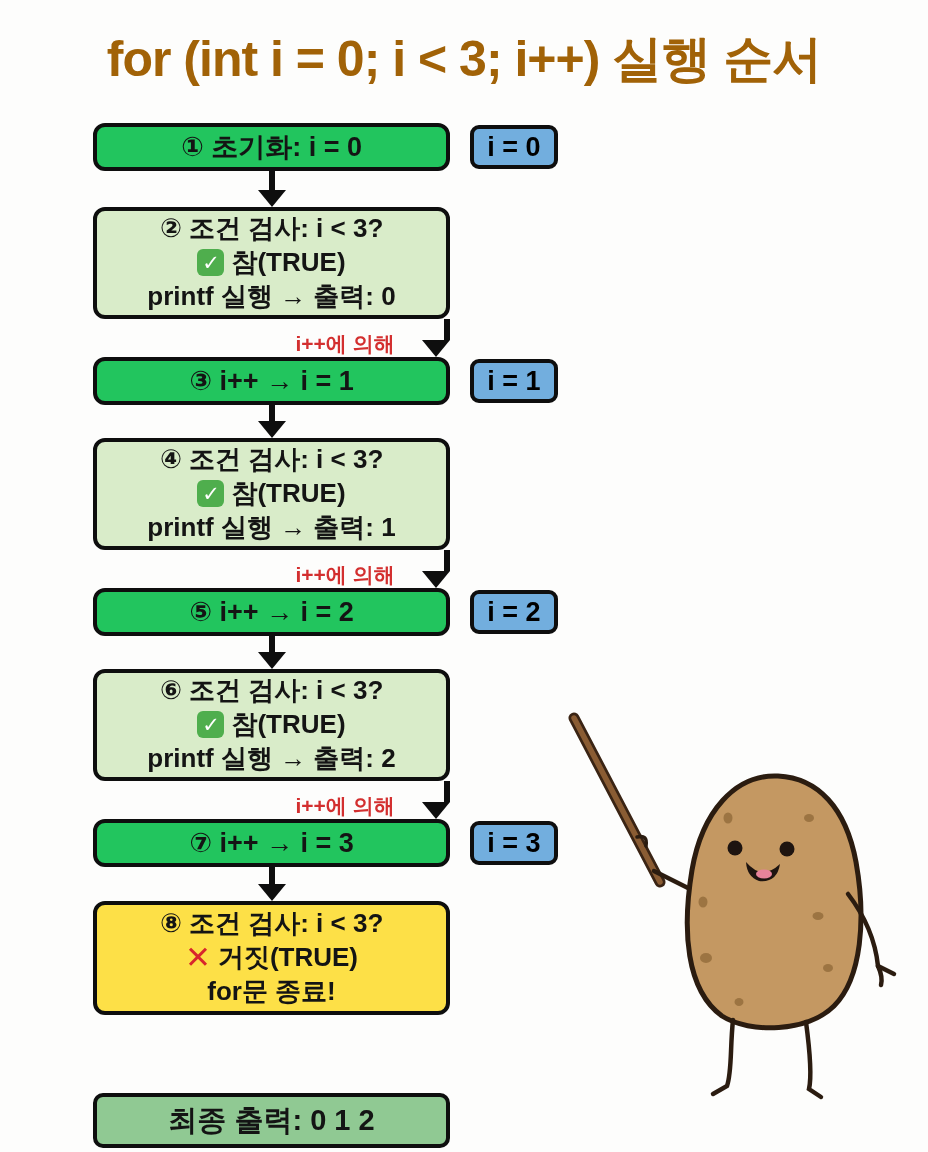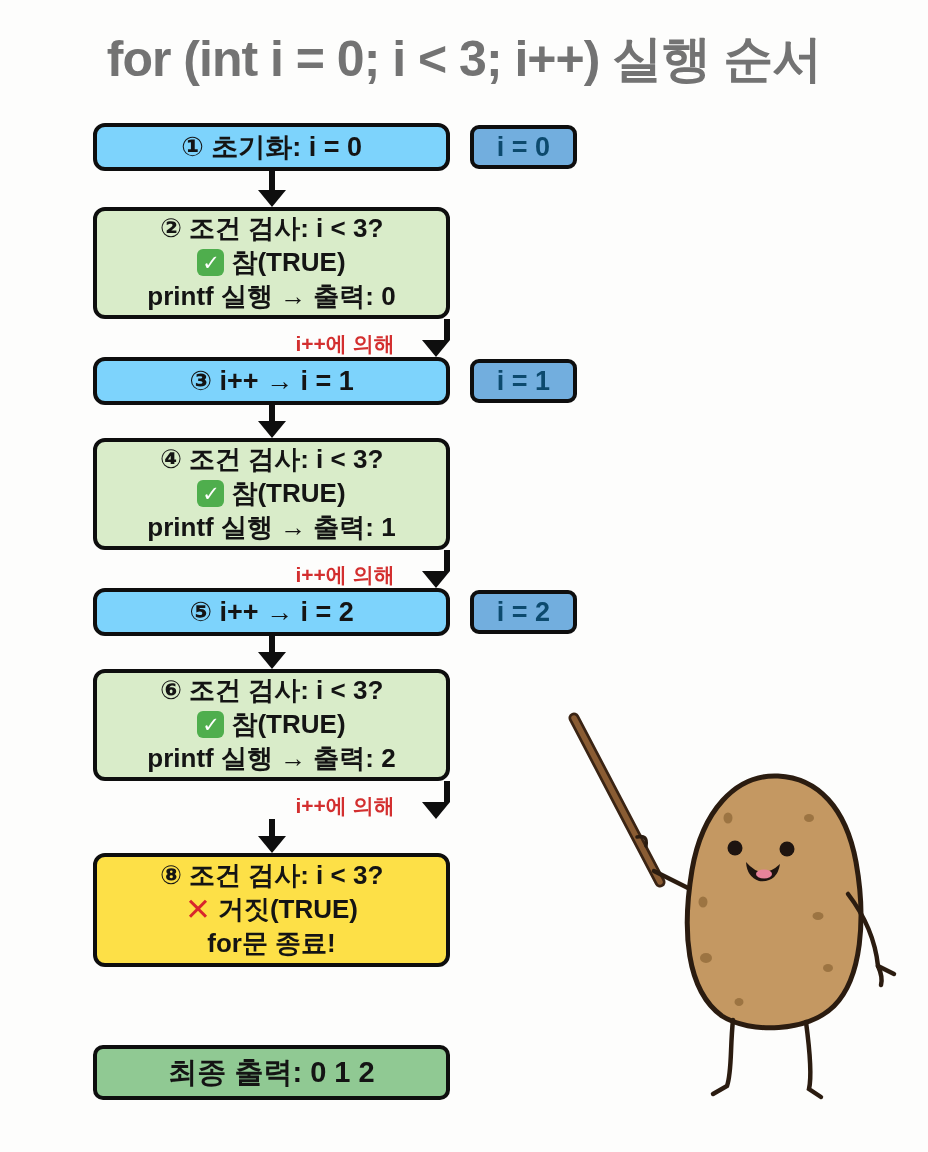--- a/index.html
+++ b/index.html
@@ -1,39 +1,39 @@
 <!DOCTYPE html>
 <html><head>
 <meta charset="utf-8">
 <style>
   * { margin:0; padding:0; box-sizing:border-box; }
   body { background:#ffffff; font-family:"Liberation Sans","DejaVu Sans",sans-serif; }
   .canvas { position:relative; width:928px; height:1152px; background:#fdfdfc; overflow:hidden; }
 
   .title { position:absolute; top:26px; left:0; width:100%; text-align:center;
-           font-size:50px; font-weight:800; color:#737373; letter-spacing:-1px; }
+           font-size:50px; font-weight:800; color:#a16207; letter-spacing:-1px; }
 
   .flow { position:absolute; left:93px; top:123px; width:357px; display:flex; flex-direction:column; }
 
   .step-row { position:relative; width:100%; }
 
   .box { width:100%; border:4px solid #0e0e0e; border-radius:12px;
          display:flex; flex-direction:column; align-items:center; justify-content:center;
          font-weight:700; color:#141414; text-align:center; }
   .box.single { height:48px; font-size:27px; }
   .box.tall { height:112px; font-size:26px; line-height:1.3; }
-  .box.blue { background:#7dd3fc; }
+  .box.blue { background:#22c55e; }
   .box.green { background:#d9ecc9; }
   .box.red { background:#fde047; height:114px; }
   .box.final { background:#90c993; height:55px; font-size:29px; border-radius:10px;margin-top:48px; }
 
-  .badge { position:absolute; left:calc(100% + 20px); top:2px; width:107px; height:44px;
+  .badge { position:absolute; left:calc(100% + 20px); top:2px; width:88px; height:44px;
            background:#72aede; border:4px solid #0e0e0e; border-radius:9px;
            display:flex; align-items:center; justify-content:center;
-           font-size:27px; font-weight:800; color:#0c4a6e; }
+           font-size:27px; font-weight:800; color:#000000; }
 
   .arrow { position:relative; width:100%; display:flex; flex-direction:column; align-items:center; }
   .arrow .shaft { width:6px; flex:1 1 auto; background:#0e0e0e; }
   .arrow .head { width:0; height:0; border-left:14px solid transparent;
                  border-right:14px solid transparent; border-top:17px solid #0e0e0e; }
   .a36{height:36px;} .a38{height:38px;align-items:flex-end;} .a33{height:33px;} .a34{height:34px;}
   .arrow-label { position:absolute; left:calc(50% + 24px); bottom:-1px;
                  color:#d32f2f; font-size:21px; font-weight:800; white-space:nowrap; }
 
   .iconline { display:flex; flex-direction:row; align-items:center; justify-content:center; gap:7px; }
@@ -135,20 +135,28 @@
       </span>
       <span>printf 실행 → 출력: 2</span>
     </div>
 
     <div class="arrow a38">
       <div class="shaft"></div>
       <div class="head"></div>
       <span class="arrow-label">i++에 의해</span>
     </div>
 
+    <div class="step-row">
+      <div class="box single blue">
+        <span>⑦ i++ → i = 3</span>
+      </div>
+      <div class="badge">
+        <span>i = 3</span>
+      </div>
+    </div>
 
     <div class="arrow a34">
       <div class="shaft"></div>
       <div class="head"></div>
     </div>
 
     <div class="box tall red">
       <span>⑧ 조건 검사: i &lt; 3?</span>
       <span class="iconline">
         <span class="cross-icon">✕</span>

